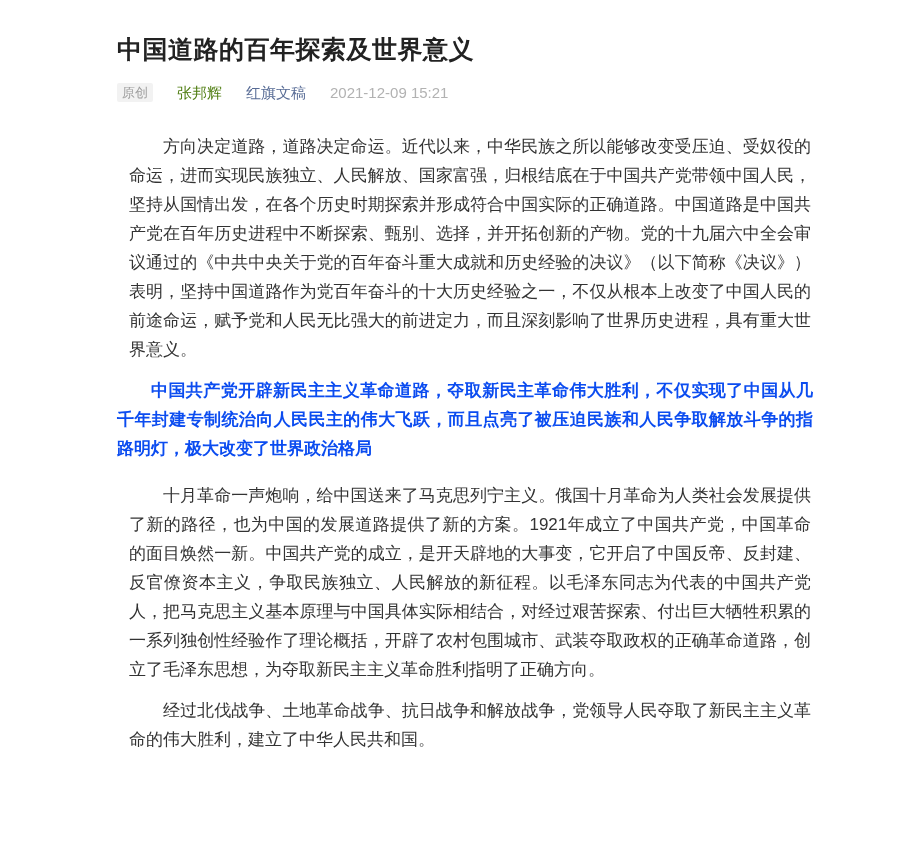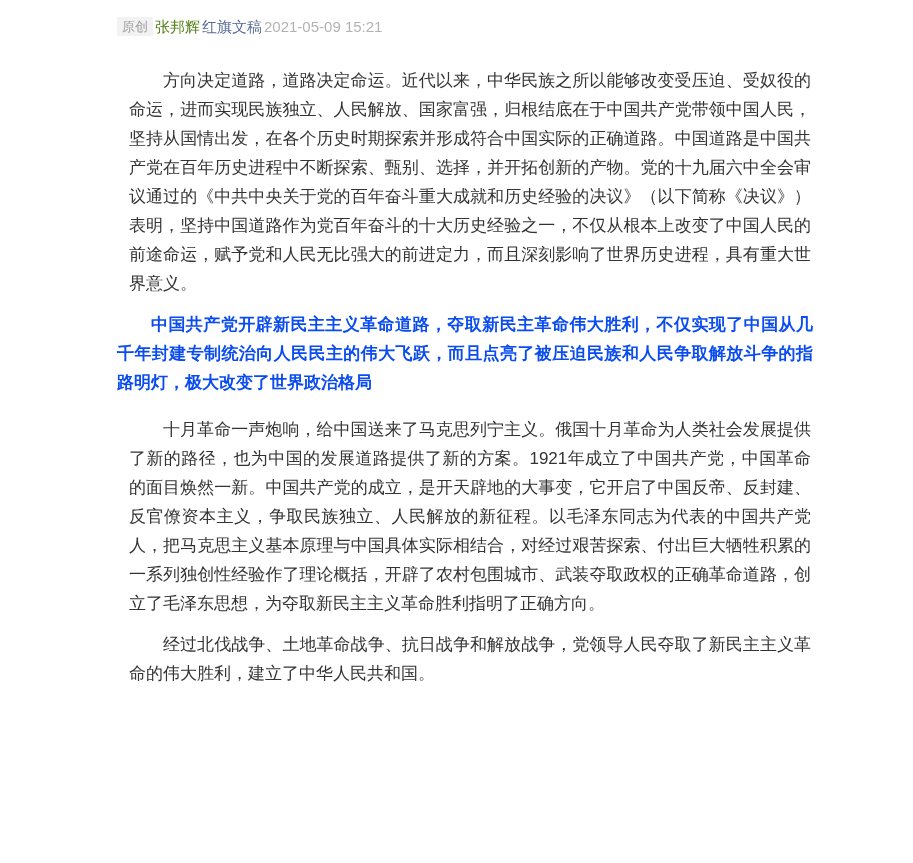--- a/index.html
+++ b/index.html
@@ -24,21 +24,21 @@
     font-size: 25px;
     line-height: 1.3;
     font-weight: 700;
     color: #222222;
     letter-spacing: 0.5px;
   }
   .meta {
     margin-top: 16px;
     display: flex;
     align-items: center;
-    gap: 2px;
+    gap: 24px;
     font-size: 15px;
     line-height: 21px;
     color: #9b9b9b;
   }
   .badge-original {
     font-size: 13px;
     line-height: 17px;
     color: #9c9c9c;
     background: #f2f2f2;
     border-radius: 2px;
@@ -70,26 +70,27 @@
     color: var(--heading-blue, #0b4cf0);
     font-weight: 700;
     margin: 10px 10px 18px 0;
   }
 </style>
 </head>
 <body>
 
 <div class="page">
 
+  <h1 class="article-title">中国道路的百年探索及世界意义</h1>
 
   <div class="meta">
     <span class="badge-original">原创</span>
     <span class="author-name">张邦辉</span>
     <a class="account-link">红旗文稿</a>
-    <span class="publish-date">2021-05-09 15:21</span>
+    <span class="publish-date">2021-12-09 15:21</span>
   </div>
 
   <div class="content">
     <p>方向决定道路，道路决定命运。近代以来，中华民族之所以能够改变受压迫、受奴役的命运，进而实现民族独立、人民解放、国家富强，归根结底在于中国共产党带领中国人民，坚持从国情出发，在各个历史时期探索并形成符合中国实际的正确道路。中国道路是中国共产党在百年历史进程中不断探索、甄别、选择，并开拓创新的产物。党的十九届六中全会审议通过的《中共中央关于党的百年奋斗重大成就和历史经验的决议》（以下简称《决议》）表明，坚持中国道路作为党百年奋斗的十大历史经验之一，不仅从根本上改变了中国人民的前途命运，赋予党和人民无比强大的前进定力，而且深刻影响了世界历史进程，具有重大世界意义。</p>
     <p class="section-heading">中国共产党开辟新民主主义革命道路，夺取新民主革命伟大胜利，不仅实现了中国从几千年封建专制统治向人民民主的伟大飞跃，而且点亮了被压迫民族和人民争取解放斗争的指路明灯，极大改变了世界政治格局</p>
     <p>十月革命一声炮响，给中国送来了马克思列宁主义。俄国十月革命为人类社会发展提供了新的路径，也为中国的发展道路提供了新的方案。1921年成立了中国共产党，中国革命的面目焕然一新。中国共产党的成立，是开天辟地的大事变，它开启了中国反帝、反封建、反官僚资本主义，争取民族独立、人民解放的新征程。以毛泽东同志为代表的中国共产党人，把马克思主义基本原理与中国具体实际相结合，对经过艰苦探索、付出巨大牺牲积累的一系列独创性经验作了理论概括，开辟了农村包围城市、武装夺取政权的正确革命道路，创立了毛泽东思想，为夺取新民主主义革命胜利指明了正确方向。</p>
     <p>经过北伐战争、土地革命战争、抗日战争和解放战争，党领导人民夺取了新民主主义革命的伟大胜利，建立了中华人民共和国。</p>
   </div>
 
 </div>

